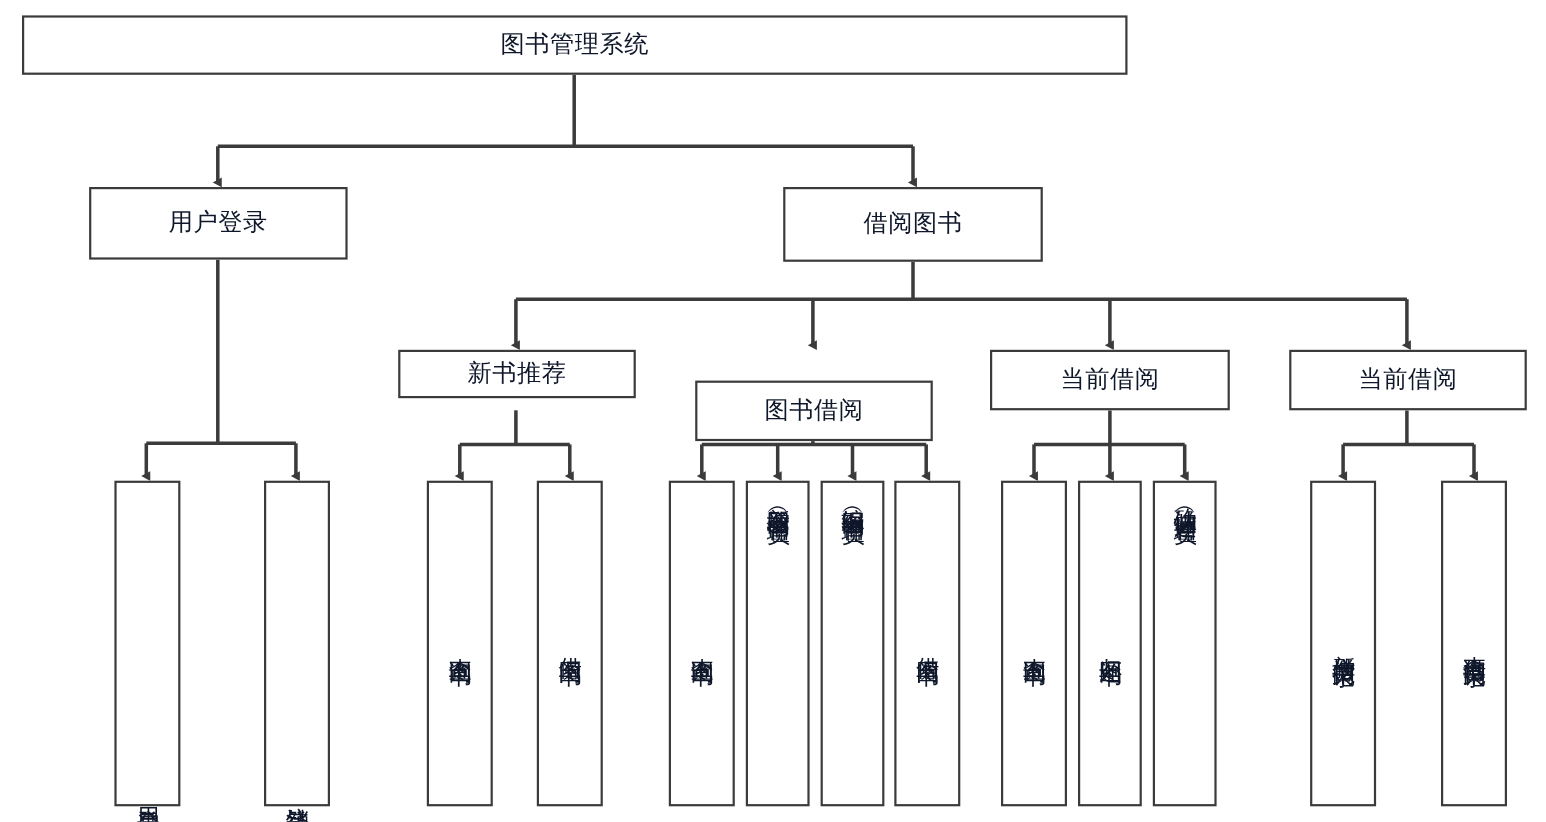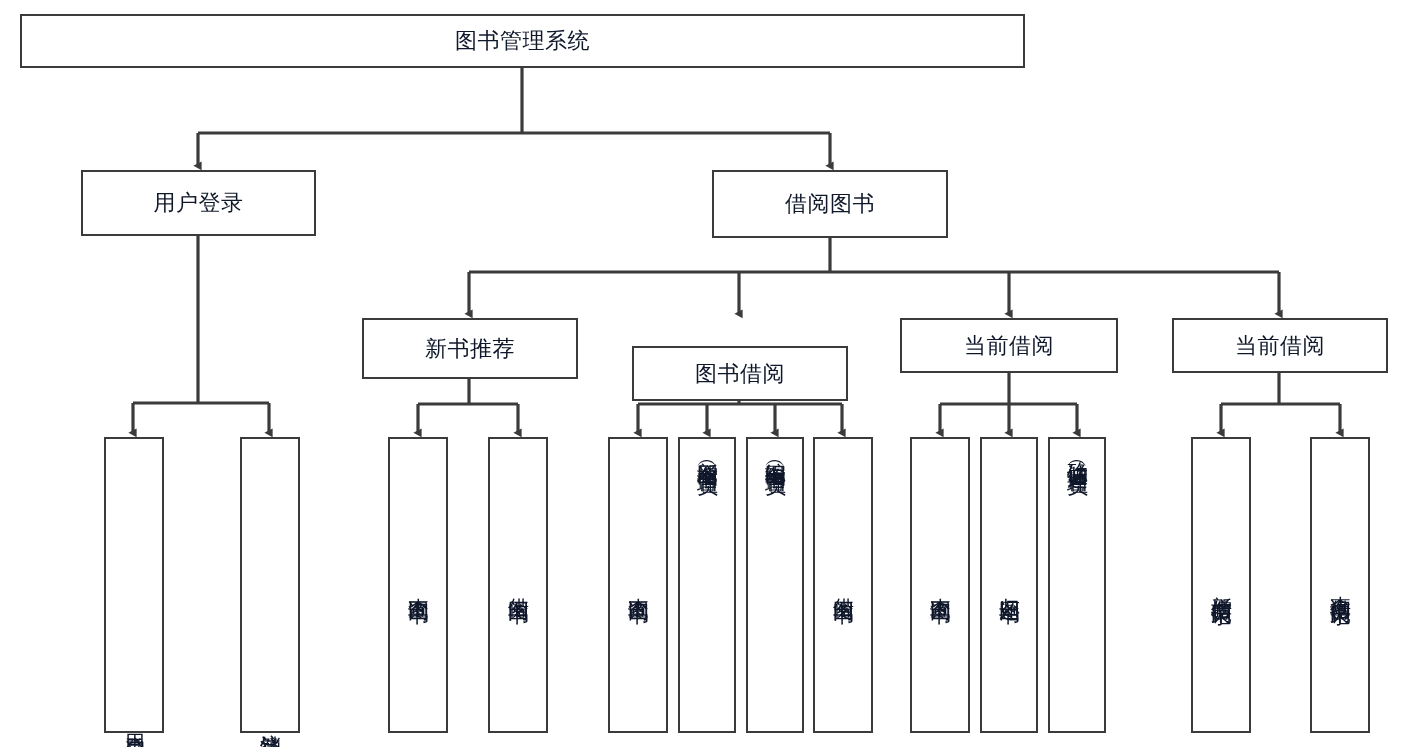--- a/index.html
+++ b/index.html
@@ -139,21 +139,21 @@
   </div>
 
   <div class="node h" style="left:81px; top:170px; width:235px; height:66px;">
     <span class="label">用户登录</span>
   </div>
 
   <div class="node h" style="left:712px; top:170px; width:236px; height:68px;">
     <span class="label">借阅图书</span>
   </div>
 
-  <div class="node h" style="left:362px; top:318px; width:216px; height:61px;">
+  <div class="node h" style="left:362px; top:318px; width:216px; height:44px;">
     <span class="label">新书推荐</span>
   </div>
 
   <div class="node h" style="left:632px; top:318px; width:216px; height:55px;margin-top:28px;">
     <span class="label">图书借阅</span>
   </div>
 
   <div class="node h" style="left:900px; top:318px; width:218px; height:55px;">
     <span class="label">当前借阅</span>
   </div>

